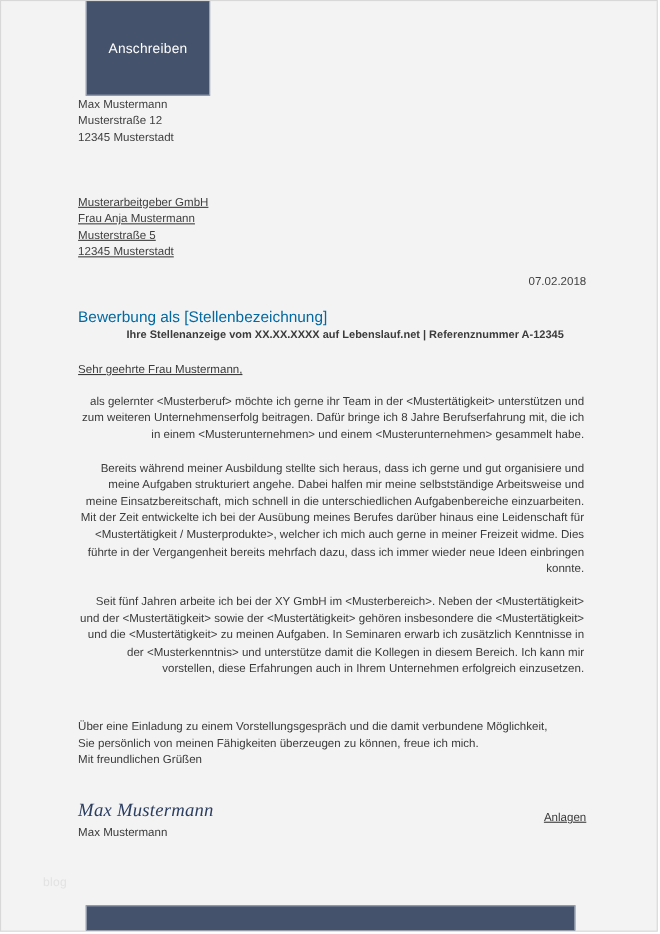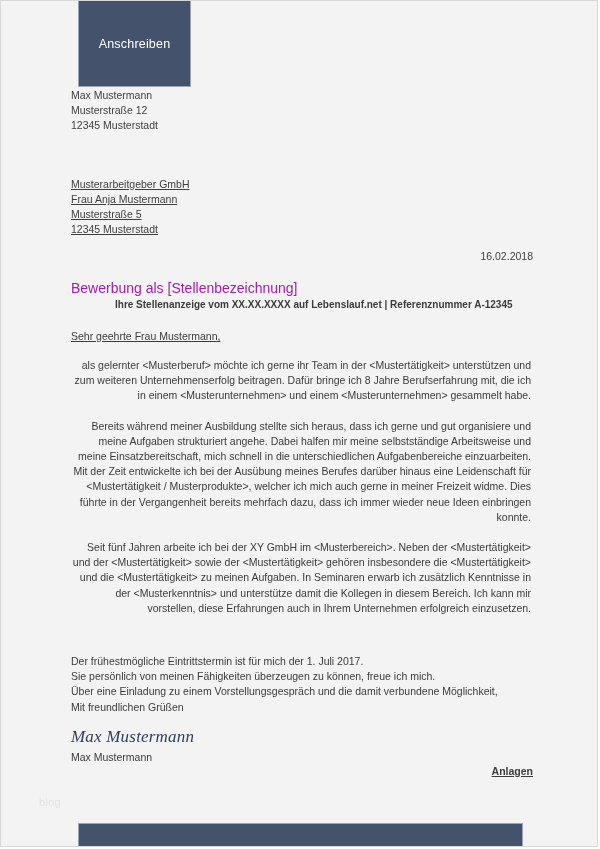--- a/index.html
+++ b/index.html
@@ -101,21 +101,21 @@
     top: 249px;
     font-size: 10.5px;
     color: #3f3f3f;
   }
 
   .subject-title {
     position: absolute;
     left: 0;
     top: 279px;
     font-size: 14px;
-    color: #a21caf;
+    color: #0369a1;
     white-space: nowrap;
   }
   .subject-sub {
     position: absolute;
     left: 0;
     top: 298px;
     font-size: 10px;
     font-weight: bold;
     color: #3b3b3b;
     white-space: nowrap;
@@ -171,25 +171,24 @@
     position: absolute;
     left: 0;
     top: 750px;
     font-size: 10.5px;
     color: #3b3b3b;
   }
 
   .attachments {
     position: absolute;
     right: 0;
-    top: 764px;
+    top: 736px;
     font-size: 10.5px;
     color: #3b3b3b;
     text-decoration: underline;
-    font-weight: bold;
   }
 </style>
 </head>
 <body>
 
 <div class="page">
 
   <div class="header-bar">
     <span class="header-bar-label">Anschreiben</span>
   </div>
@@ -202,37 +201,36 @@
       <div class="addr-line">12345 Musterstadt</div>
     </div>
 
     <div class="recipient-block">
       <div class="addr-line">Musterarbeitgeber GmbH</div>
       <div class="addr-line">Frau Anja Mustermann</div>
       <div class="addr-line">Musterstraße 5</div>
       <div class="addr-line">12345 Musterstadt</div>
     </div>
 
-    <div class="date-line">16.02.2018</div>
+    <div class="date-line">07.02.2018</div>
 
     <div class="subject-title">Bewerbung als [Stellenbezeichnung]</div>
     <div class="subject-sub">Ihre Stellenanzeige vom XX.XX.XXXX auf Lebenslauf.net | Referenznummer A-12345</div>
 
     <div class="salutation">Sehr geehrte Frau Mustermann,</div>
 
     <div class="body-paras">
       <p class="para">als gelernter &lt;Musterberuf&gt; möchte ich gerne ihr Team in der &lt;Mustertätigkeit&gt; unterstützen und zum weiteren Unternehmenserfolg beitragen. Dafür bringe ich 8 Jahre Berufserfahrung mit, die ich in einem &lt;Musterunternehmen&gt; und einem &lt;Musterunternehmen&gt; gesammelt habe.</p>
       <p class="para">Bereits während meiner Ausbildung stellte sich heraus, dass ich gerne und gut organisiere und meine Aufgaben strukturiert angehe. Dabei halfen mir meine selbstständige Arbeitsweise und meine Einsatzbereitschaft, mich schnell in die unterschiedlichen Aufgabenbereiche einzuarbeiten. Mit der Zeit entwickelte ich bei der Ausübung meines Berufes darüber hinaus eine Leidenschaft für &lt;Mustertätigkeit / Musterprodukte&gt;, welcher ich mich auch gerne in meiner Freizeit widme. Dies führte in der Vergangenheit bereits mehrfach dazu, dass ich immer wieder neue Ideen einbringen konnte.</p>
       <p class="para">Seit fünf Jahren arbeite ich bei der XY GmbH im &lt;Musterbereich&gt;. Neben der &lt;Mustertätigkeit&gt; und der &lt;Mustertätigkeit&gt; sowie der &lt;Mustertätigkeit&gt; gehören insbesondere die &lt;Mustertätigkeit&gt; und die &lt;Mustertätigkeit&gt; zu meinen Aufgaben. In Seminaren erwarb ich zusätzlich Kenntnisse in der &lt;Musterkenntnis&gt; und unterstütze damit die Kollegen in diesem Bereich. Ich kann mir vorstellen, diese Erfahrungen auch in Ihrem Unternehmen erfolgreich einzusetzen.</p>
     </div>
 
     <div class="closing-block">
-      <div class="closing-line">Der frühestmögliche Eintrittstermin ist für mich der 1. Juli 2017.</div>
+      <div class="closing-line">Über eine Einladung zu einem Vorstellungsgespräch und die damit verbundene Möglichkeit,</div>
       <div class="closing-line">Sie persönlich von meinen Fähigkeiten überzeugen zu können, freue ich mich.</div>
-      <div class="closing-line">Über eine Einladung zu einem Vorstellungsgespräch und die damit verbundene Möglichkeit,</div>
       <div class="closing-line">Mit freundlichen Grüßen</div>
     </div>
 
     <div class="signature">Max Mustermann</div>
     <div class="signature-name">Max Mustermann</div>
 
     <div class="attachments">Anlagen</div>
 
   </div>
 

